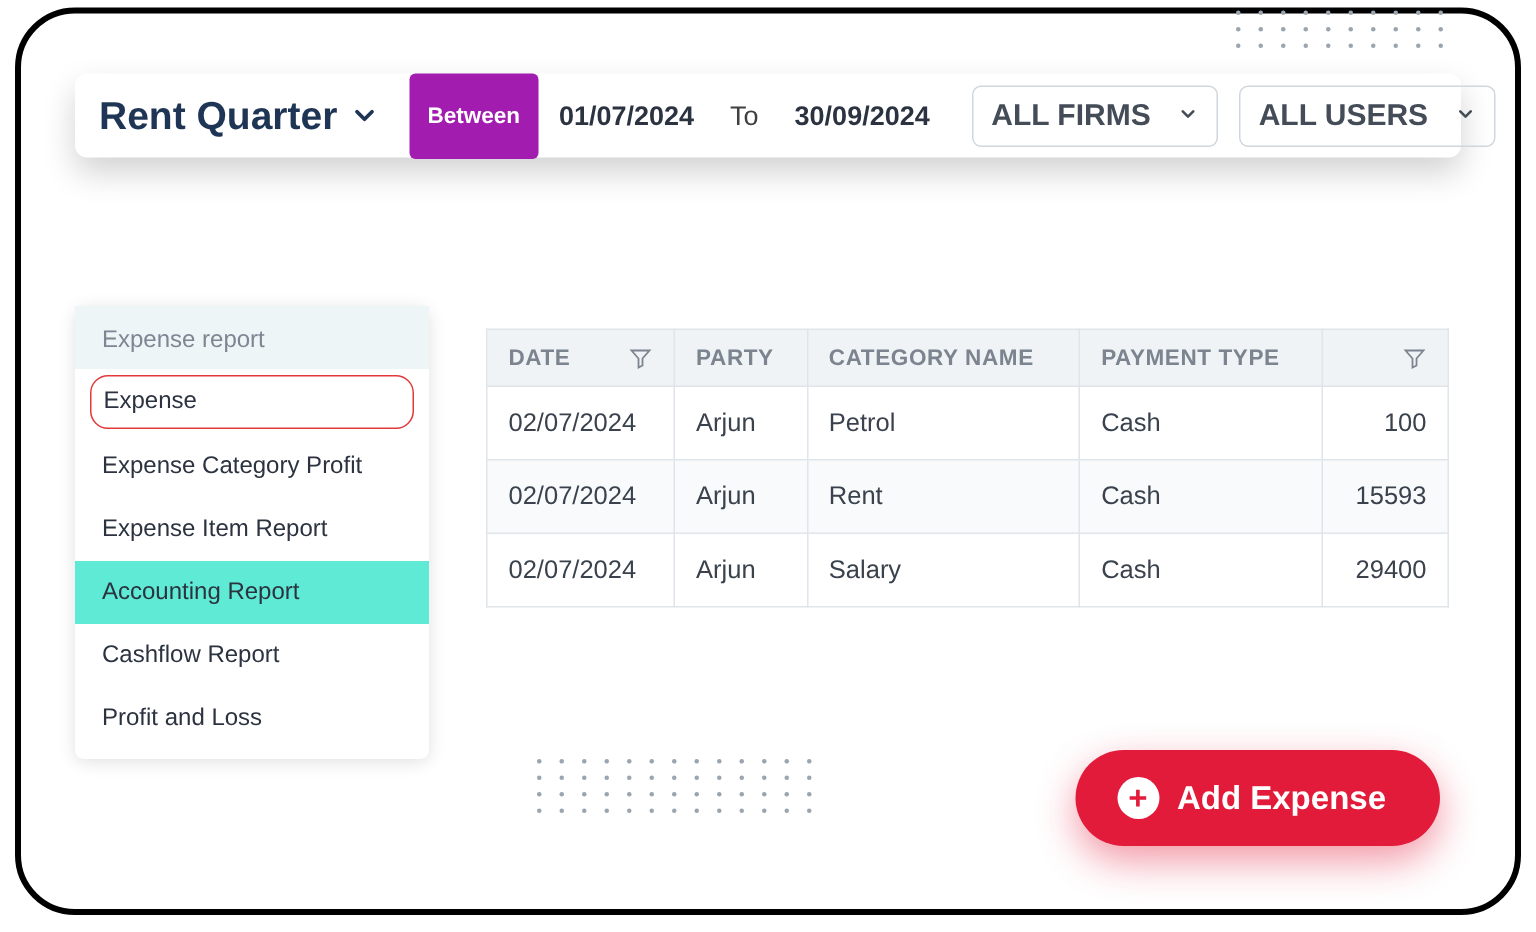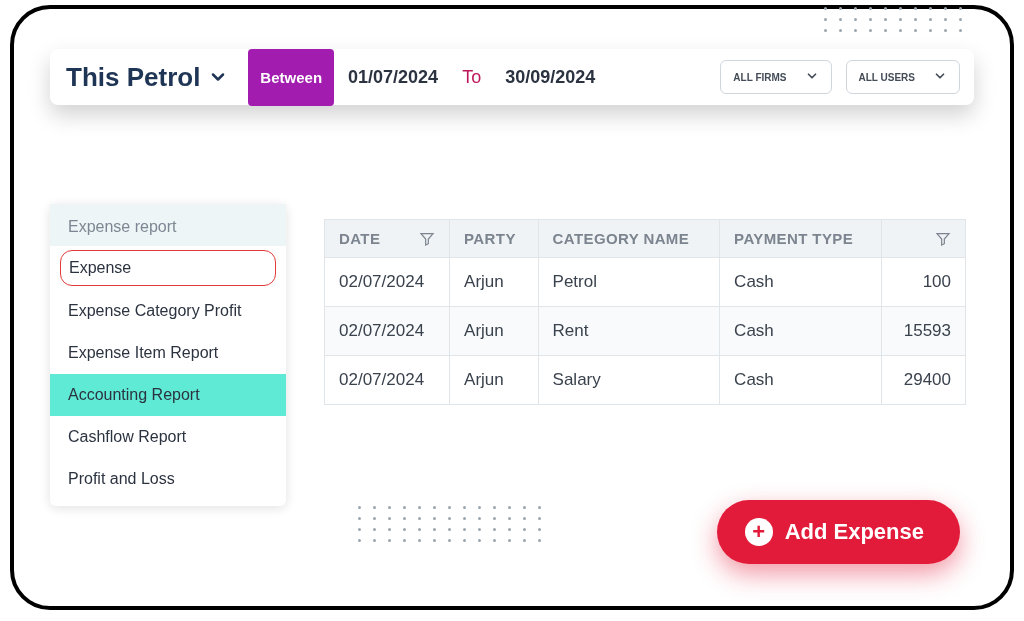--- a/index.html
+++ b/index.html
@@ -57,30 +57,30 @@
   }
   .dates {
     display: flex;
     align-items: center;
     gap: 24px;
     font-size: 18px;
     font-weight: 600;
     color: #2c3340;
     white-space: nowrap;
   }
-  .dates .to { color: #be185d; font-weight: 500; }
+  .dates .to { color: #404040; font-weight: 500; }
   .spacer { flex: 1; }
   .select-box {
     display: flex;
     align-items: center;
     gap: 18px;
     border: 1.5px solid #cfd6dd;
     border-radius: 6px;
     padding: 8px 12px;
-    font-size: 10px;
+    font-size: 20px;
     font-weight: 700;
     color: #444c57;
     white-space: nowrap;
   }
 
   
   .dots-grid {
     color: #96a0aa;
     display: grid;
     gap: 8px 12px;
@@ -216,21 +216,21 @@
       <span></span>
       <span></span>
       <span></span>
       <span></span>
       <span></span>
       <span></span>
     </div>
 
   <div class="filter-bar">
     <div class="period">
-      <span>This Petrol</span>
+      <span>Rent Quarter</span>
       <span class="chev-down">
         <svg width="20" height="20" viewBox="0 0 24 24" fill="none" stroke="#1f3555" stroke-width="3" stroke-linecap="round" stroke-linejoin="round">
             <polyline points="6 9 12 15 18 9"></polyline>
           </svg>
       </span>
     </div>
     <div class="between-tag">Between</div>
     <div class="dates">
       <span>01/07/2024</span>
       <span class="to">To</span>

